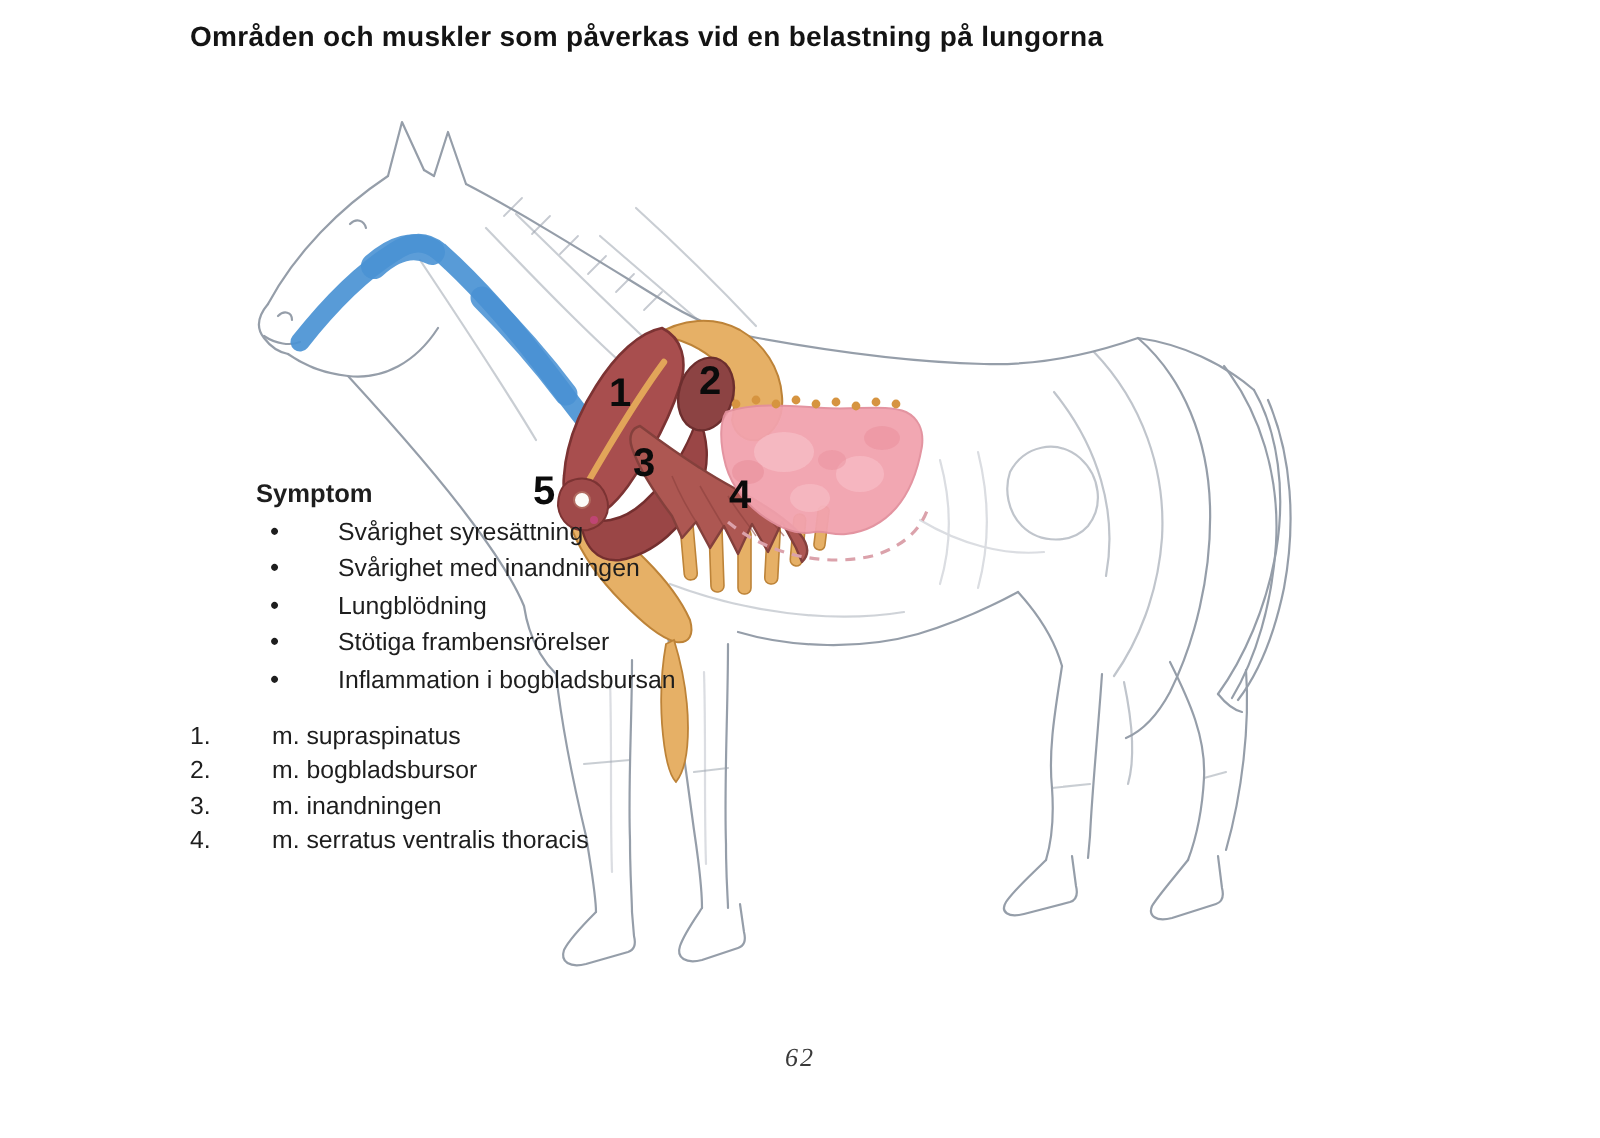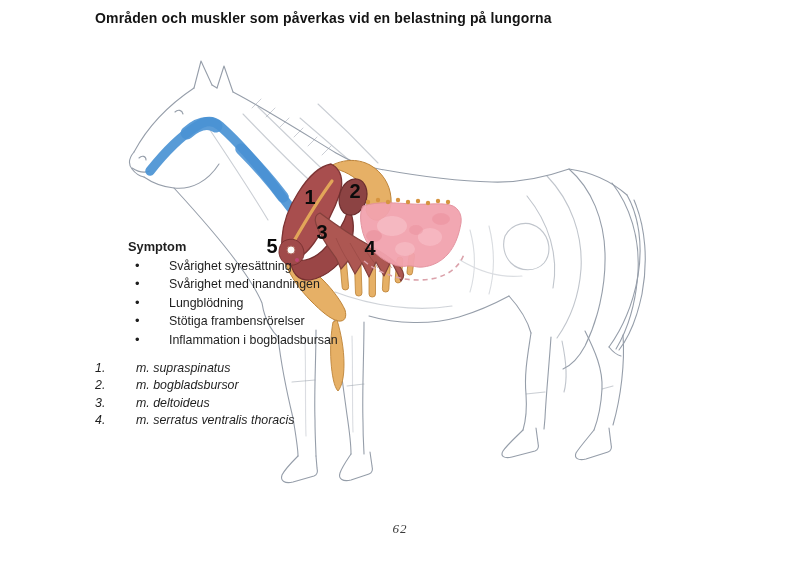--- a/index.html
+++ b/index.html
@@ -12,21 +12,21 @@
   .title{
     position:absolute;left:95px;top:10px;width:560px;
     font-size:14px;font-weight:bold;letter-spacing:.15px;color:#141414;
   }
   svg.horse{position:absolute;left:0;top:0;}
   .symptom{position:absolute;left:84px;top:238px;font-size:12.4px;line-height:17.5px;margin-left:44px;}
   .symptom .head{font-weight:bold;font-size:12.8px;margin:0 0 1px 0;}
   .b-row{white-space:nowrap;}
   .bullet{display:inline-block;width:34px;padding-left:7px;font-size:13px;}
   .legend{position:absolute;left:95px;top:360px;font-size:12.4px;line-height:17.4px;}
-  .l-row{white-space:nowrap;font-style:italic;}
+  .l-row{white-space:nowrap;}
   .l-num{display:inline-block;width:41px;}
   .l-note{padding-left:41px;}
   .pagenum{
     position:absolute;left:0;right:0;top:521px;text-align:center;
     font-family:"Liberation Serif",serif;font-size:13px;color:#3a3a3a;letter-spacing:1px;font-style:italic;
   }
   .marker{
     position:absolute;transform:translate(-50%,-50%);
     font-weight:bold;font-size:20px;color:#0b0b0b;line-height:1;
   }
@@ -204,21 +204,21 @@
   </div>
 
   <div class="legend">
     <div class="l-row">
       <span class="l-num">1.</span><span>m. supraspinatus</span>
     </div>
     <div class="l-row">
       <span class="l-num">2.</span><span>m. bogbladsbursor</span>
     </div>
     <div class="l-row">
-      <span class="l-num">3.</span><span>m. deltoideus</span>
+      <span class="l-num">3.</span><span>m. inandningen</span>
     </div>
     <div class="l-row">
       <span class="l-num">4.</span><span>m. serratus ventralis thoracis</span>
     </div>
   </div>
 
   <div class="pagenum">62</div>
 </div>
 
 </body></html>

